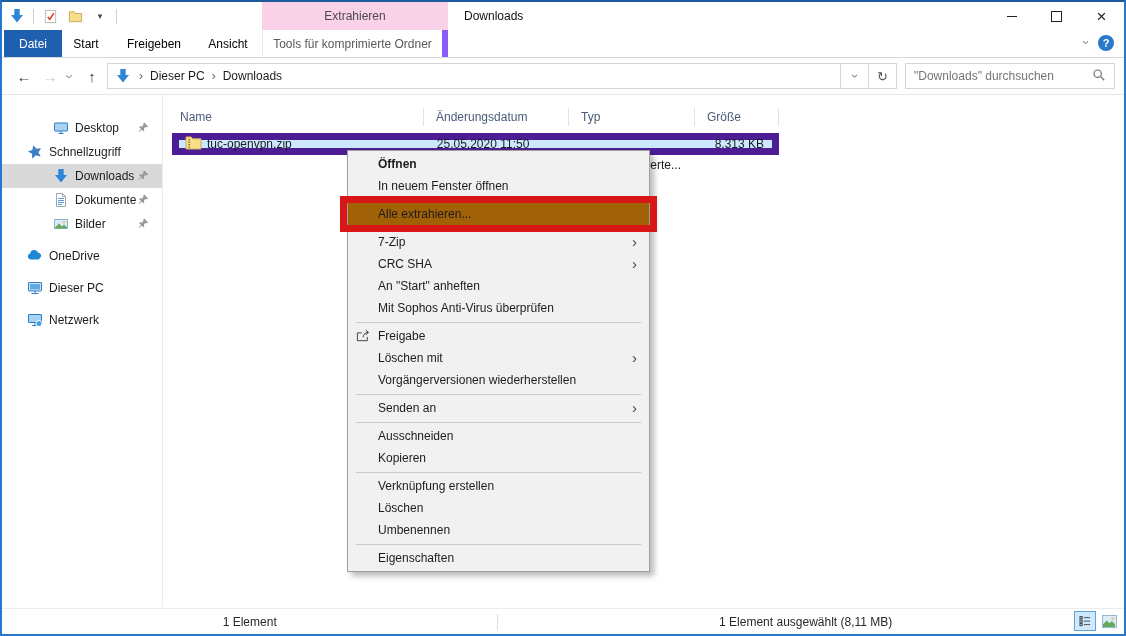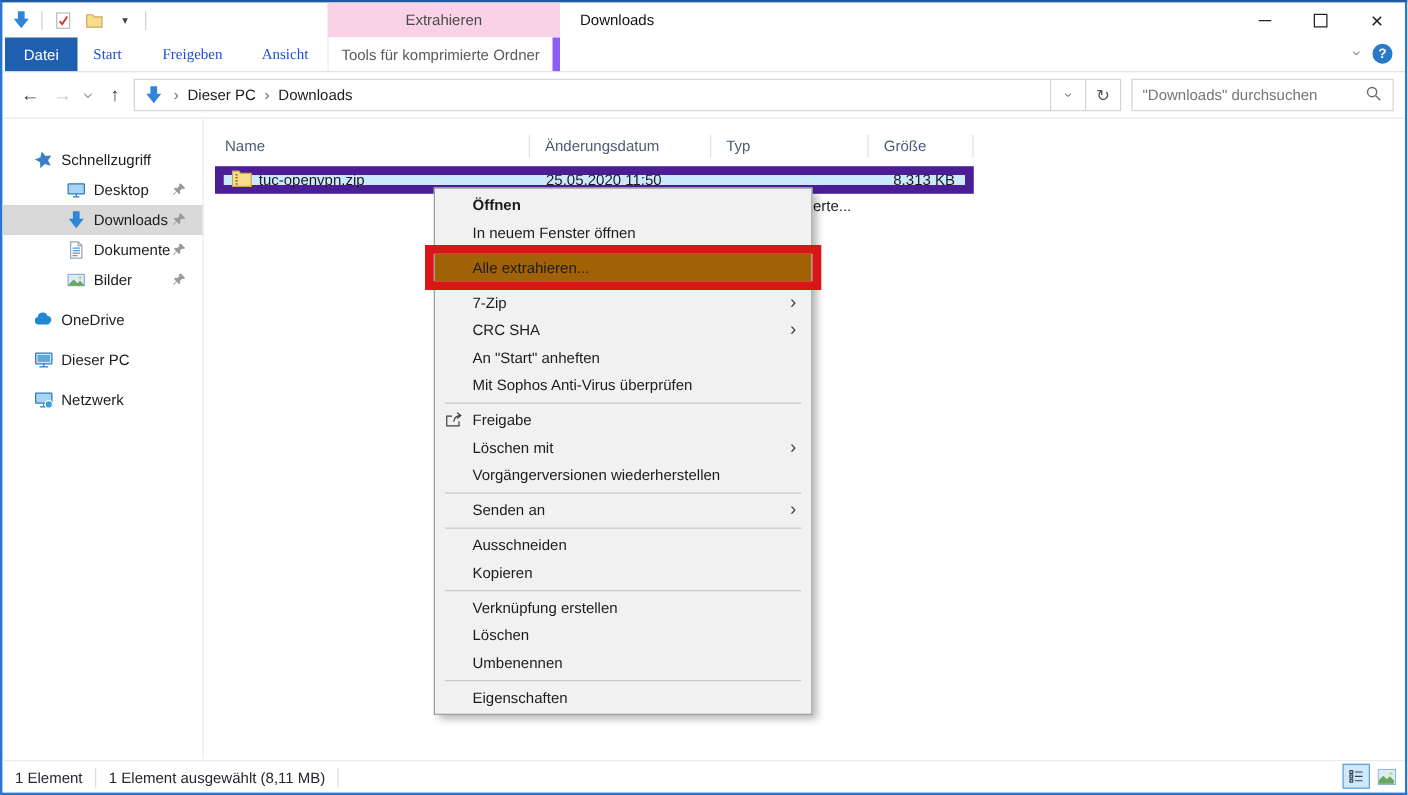--- a/index.html
+++ b/index.html
@@ -20,21 +20,21 @@
   .win-ctrls { position:absolute; right:0; top:0; height:28px; display:flex; }
   .wbtn { width:45px; height:28px; display:flex; align-items:center; justify-content:center; color:#222; }
   .ctrl-min::before { content:""; display:block; width:10px; border-top:1px solid #222; }
   .ctrl-max::before { content:""; display:block; width:9px; height:9px; border:1px solid #222; }
   .ctrl-close::before { content:"×"; font-size:17px; line-height:1; }
 
   
   .tabsrow { position:absolute; left:0; top:28px; right:0; height:27px; background:#fff; }
   .tab-file { position:absolute; left:2px; top:0; width:58px; height:27px; background:#1e5fb0;
               color:#fff; display:flex; align-items:center; justify-content:center; }
-  .tab { position:absolute; top:0; height:27px; display:flex; align-items:center; justify-content:center; color:#1d4ed8;font-family:Liberation Serif, serif; }
+  .tab { position:absolute; top:0; height:27px; display:flex; align-items:center; justify-content:center; color:#000000; }
   .tab1 { left:60px;  width:48px; }
   .tab2 { left:112px; width:80px; }
   .tab3 { left:196px; width:60px; }
   .tab-ctx { position:absolute; left:260px; top:0; width:186px; height:27px; background:#fff;
              border-left:1px solid #ececec; border-right:6px solid #8b5cf6;
              display:flex; align-items:center; justify-content:center; color:#5a5a5a; }
   .tabs-underline { position:absolute; left:0; top:55px; right:0; height:1px; background:#d9d9d9; }
   .rot90 { display:inline-block; transform:rotate(90deg); }
   .i-chevsm::before { content:"›"; }
   .ribbon-min { position:absolute; right:36px; top:33px; color:#8a8a8a; font-size:13px; }
@@ -97,21 +97,21 @@
   .mi.hl { background:#a16207; }
   .mi .mi-icon { position:absolute; left:7px; top:3px; }
   .mi.sub::after { content:"›"; position:absolute; right:12px; top:0; font-size:15px; color:#444; }
   .msep { position:relative; height:6px; }
   .msep::after { content:""; position:absolute; left:8px; right:8px; top:3px; height:1px; background:#c8c8c8; }
   .red-box { position:absolute; left:-8px; right:-8px; top:45px; height:22px;
              border:7px solid #d91616; box-sizing:content-box; z-index:3; pointer-events:none; }
 
   
   .statusbar { position:absolute; left:0; bottom:0; right:0; height:26px; background:#fff;
-               border-top:1px solid #ececec; display:flex; align-items:center; }
+               border-top:1px solid #ececec; display:flex; align-items:center;justify-content:space-between; }
   .statusbar .txt { color:#26282d; }
   .statusbar .vr { width:1px; height:16px; background:#dcdcdc; margin:0 10px; }
   .st-pad { width:10px; }
   .viewbtn { position:absolute; bottom:3px; width:22px; height:20px; display:flex; align-items:center; justify-content:center; }
   .vb-details { right:28px; background:#cfe8fb; border:1px solid #5ea3dc; }
   .vb-thumbs { right:4px; }
 </style>
 </head>
 <body>
 
@@ -186,39 +186,39 @@
       <span class="search-ph">"Downloads" durchsuchen</span>
       <span><svg width="14" height="14" viewBox="0 0 16 16" fill="none" stroke="#6b6b6b" stroke-width="1.3">
             <circle cx="6.5" cy="6.5" r="4.2"></circle>
             <path d="M9.8 9.8L14 14"></path>
           </svg></span>
     </div>
   </div>
   <div class="addr-underline"></div>
 
   <div class="sidebar">
-    <div class="side-item lvl0">
-      <span class="s-icon tilt">
-          <svg width="16" height="16" viewBox="0 0 16 16">
-            <path d="M8 1l2.1 4.3 4.7.6-3.5 3.2 1 4.7L8 11.4l-4.3 2.4 1-4.7L1.2 5.9l4.7-.6z" fill="#3d7ec9"></path>
-          </svg>
-        </span>
-      <span class="s-label">Schnellzugriff</span>
-    </div>
     <div class="side-item lvl1">
       <span class="s-icon">
           <svg width="16" height="16" viewBox="0 0 16 16">
             <rect x="1.5" y="3" width="13" height="8" rx="0.5" fill="#a8d4f2" stroke="#2c7bc4"></rect>
             <path d="M5.5 13.5h5M8 11v2.5" stroke="#2c7bc4" fill="none"></path>
           </svg>
         </span>
       <span class="s-label">Desktop</span>
       <span class="pin"><svg width="11" height="11" viewBox="0 0 12 12">
             <path d="M7.2.9l3.9 3.9-1.1.9-1.7-.3-1.8 1.8.3 2-1 1-2.1-2.1-2.6 2.9-.7-.7 2.9-2.6L1.2 5.6l1-1 2 .3L6 3.1l-.3-1.7z" fill="#9a9a9a"></path>
           </svg></span>
+    </div>
+    <div class="side-item lvl0">
+      <span class="s-icon tilt">
+          <svg width="16" height="16" viewBox="0 0 16 16">
+            <path d="M8 1l2.1 4.3 4.7.6-3.5 3.2 1 4.7L8 11.4l-4.3 2.4 1-4.7L1.2 5.9l4.7-.6z" fill="#3d7ec9"></path>
+          </svg>
+        </span>
+      <span class="s-label">Schnellzugriff</span>
     </div>
     <div class="side-item lvl1 sel">
       <span class="s-icon">
           <svg width="16" height="16" viewBox="0 0 16 16">
             <path d="M5.3 1h5.4v6H14l-6 7.5L2 7h3.3z" fill="#2f86d8"></path>
           </svg>
         </span>
       <span class="s-label">Downloads</span>
       <span class="pin"><svg width="11" height="11" viewBox="0 0 12 12">
             <path d="M7.2.9l3.9 3.9-1.1.9-1.7-.3-1.8 1.8.3 2-1 1-2.1-2.1-2.6 2.9-.7-.7 2.9-2.6L1.2 5.6l1-1 2 .3L6 3.1l-.3-1.7z" fill="#9a9a9a"></path>

